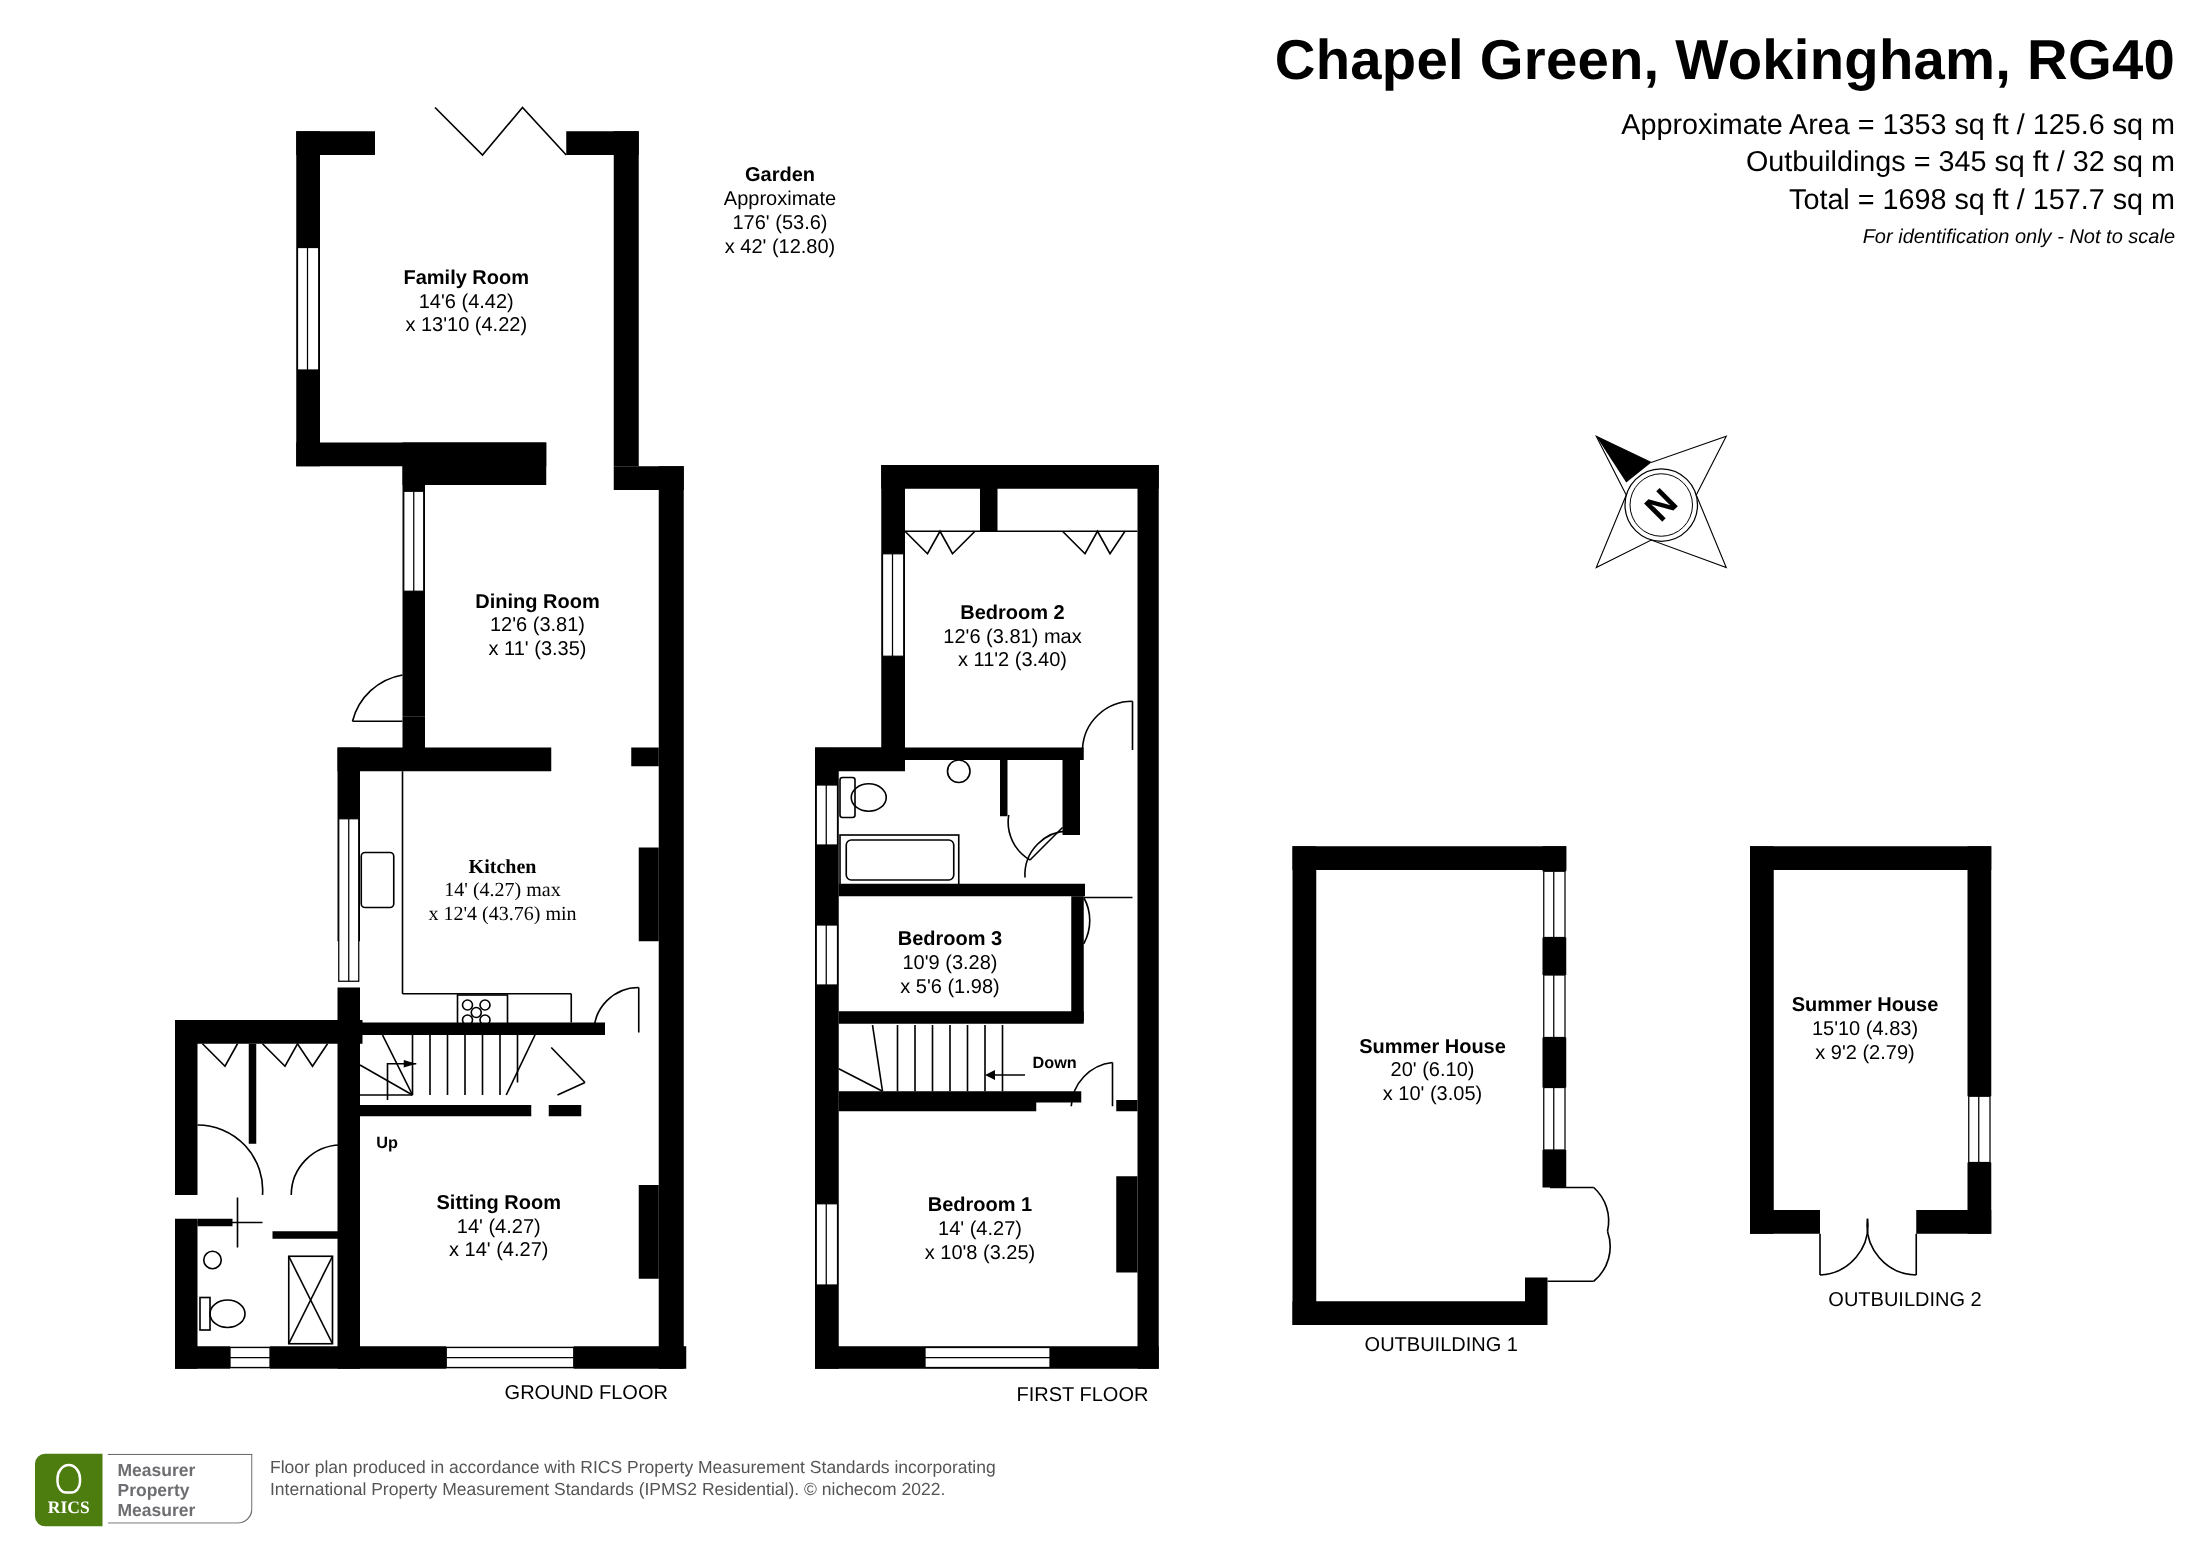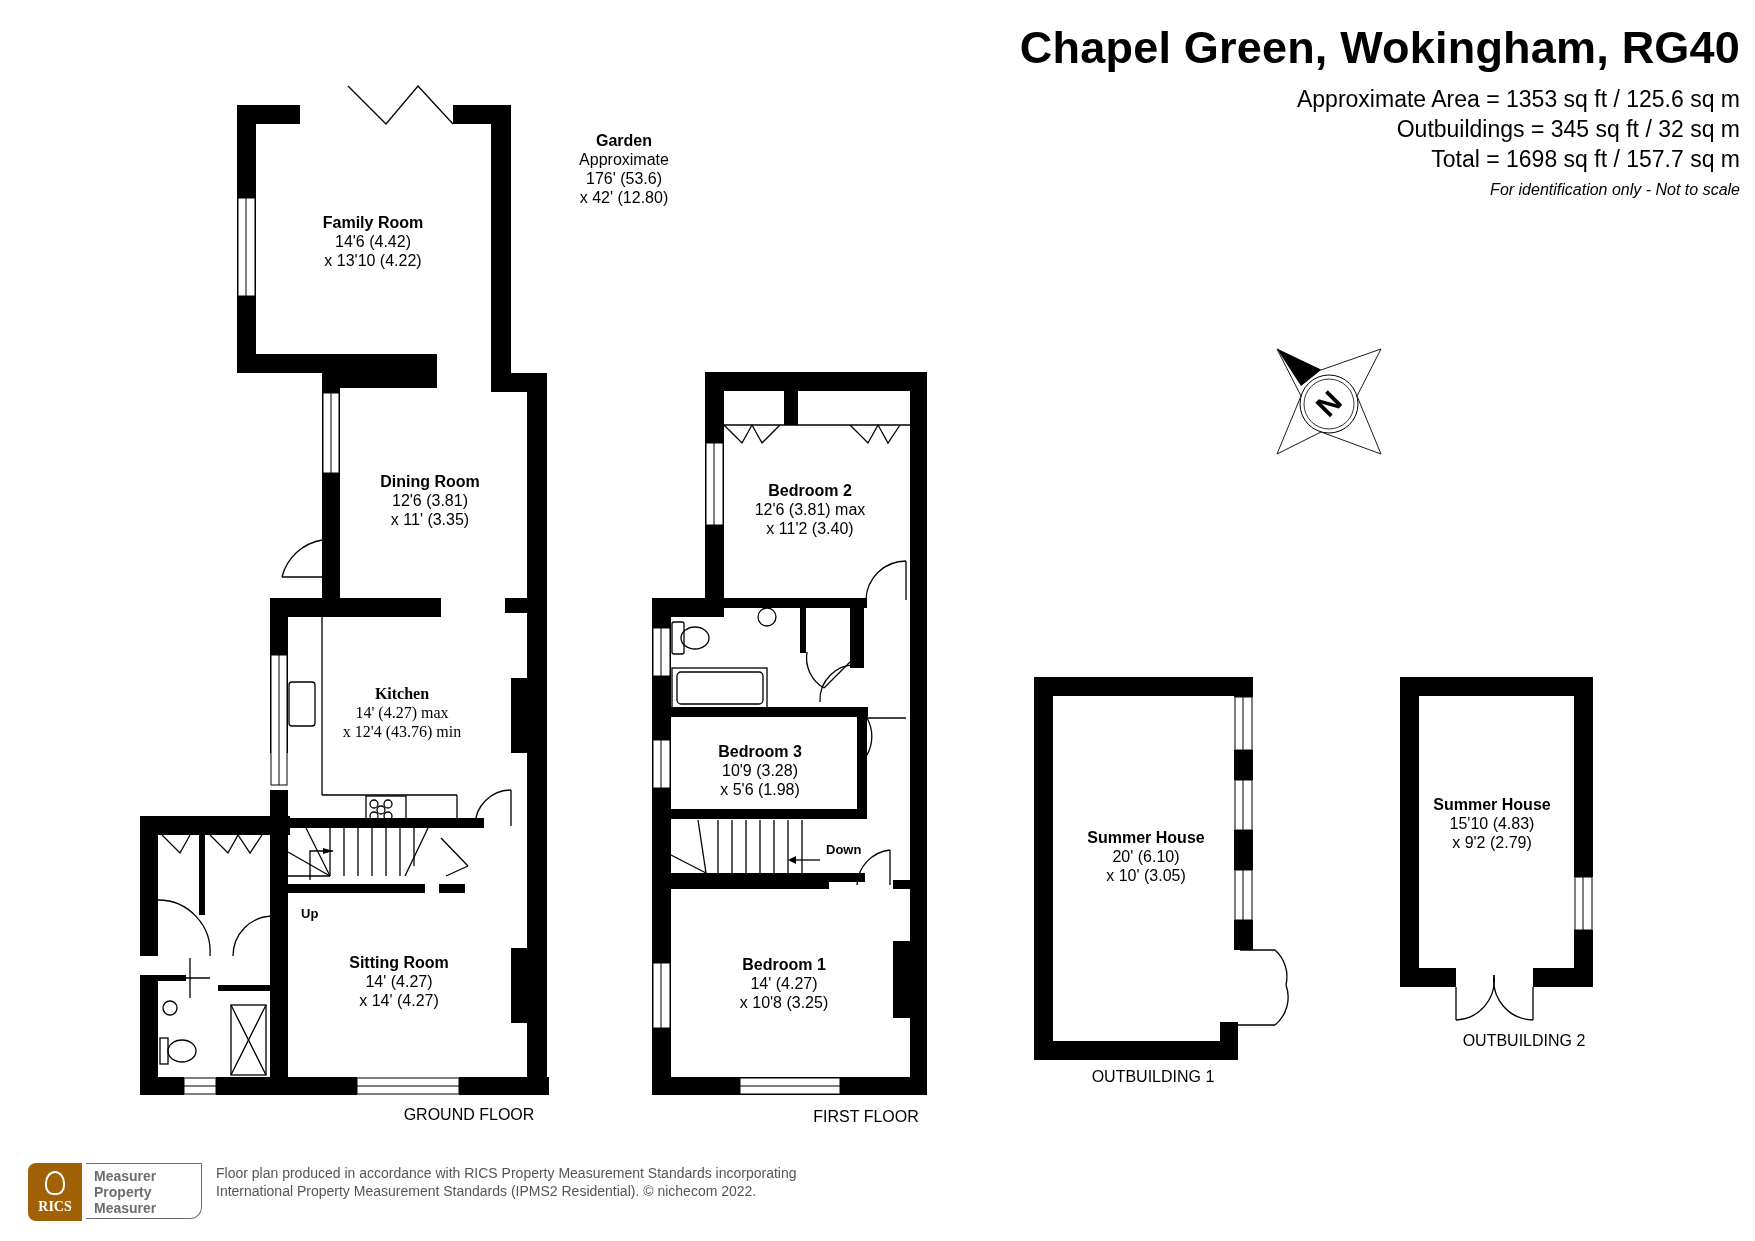--- a/index.html
+++ b/index.html
@@ -8,21 +8,21 @@
   .title{right:15px;top:22px;font-size:45px;font-weight:bold;text-align:right;white-space:nowrap;letter-spacing:0.2px;}
   .areas{right:15px;top:84px;text-align:right;font-size:23px;line-height:30px;white-space:nowrap;}
   .note{right:15px;top:181px;font-size:16px;text-align:right;white-space:nowrap;font-style:italic;}
   .room{position:absolute;text-align:center;font-size:16px;line-height:19px;white-space:nowrap;transform:translateX(-50%);}
   .room .rn{font-weight:bold;}
   .floor-label{position:absolute;font-weight:normal;font-size:16px;white-space:nowrap;transform:translateX(-50%);}
   .small-label{position:absolute;font-weight:bold;font-size:13px;white-space:nowrap;}
   svg.plan{position:absolute;left:0;top:0;}
   .footer-text{left:216px;top:1164px;font-size:14px;line-height:18px;color:#555;white-space:nowrap;}
   .rics-badge{left:28px;top:1163px;width:176px;height:58px;}
-  .rics-grey{position:absolute;left:0;top:0;width:54px;height:58px;background:#a16207;border-radius:8px 0 0 8px;}
+  .rics-grey{position:absolute;left:0;top:0;width:54px;height:58px;background:#4d7c0f;border-radius:8px 0 0 8px;}
   .rics-text{position:absolute;left:0;bottom:6px;width:54px;text-align:center;color:#fff;font-family:"Liberation Serif",serif;font-weight:bold;font-size:14px;}
   .rics-lion{position:absolute;left:17px;top:8px;width:20px;height:24px;border-radius:50% 50% 40% 40%;border:2px solid #fff;box-sizing:border-box;}
   .rics-box{position:absolute;left:58px;top:0;width:116px;height:56px;border:1.5px solid #6d6e71;border-left:none;border-radius:0 0 12px 0;box-sizing:border-box;padding:4px 0 0 8px;font-weight:bold;color:#6d6e71;font-size:14px;line-height:16px;}
 </style>
 </head>
 <body>
 
 <div class="abs title">Chapel Green, Wokingham, RG40</div>
 <div class="abs areas">
   <div>Approximate Area = 1353 sq ft / 125.6 sq m</div>

